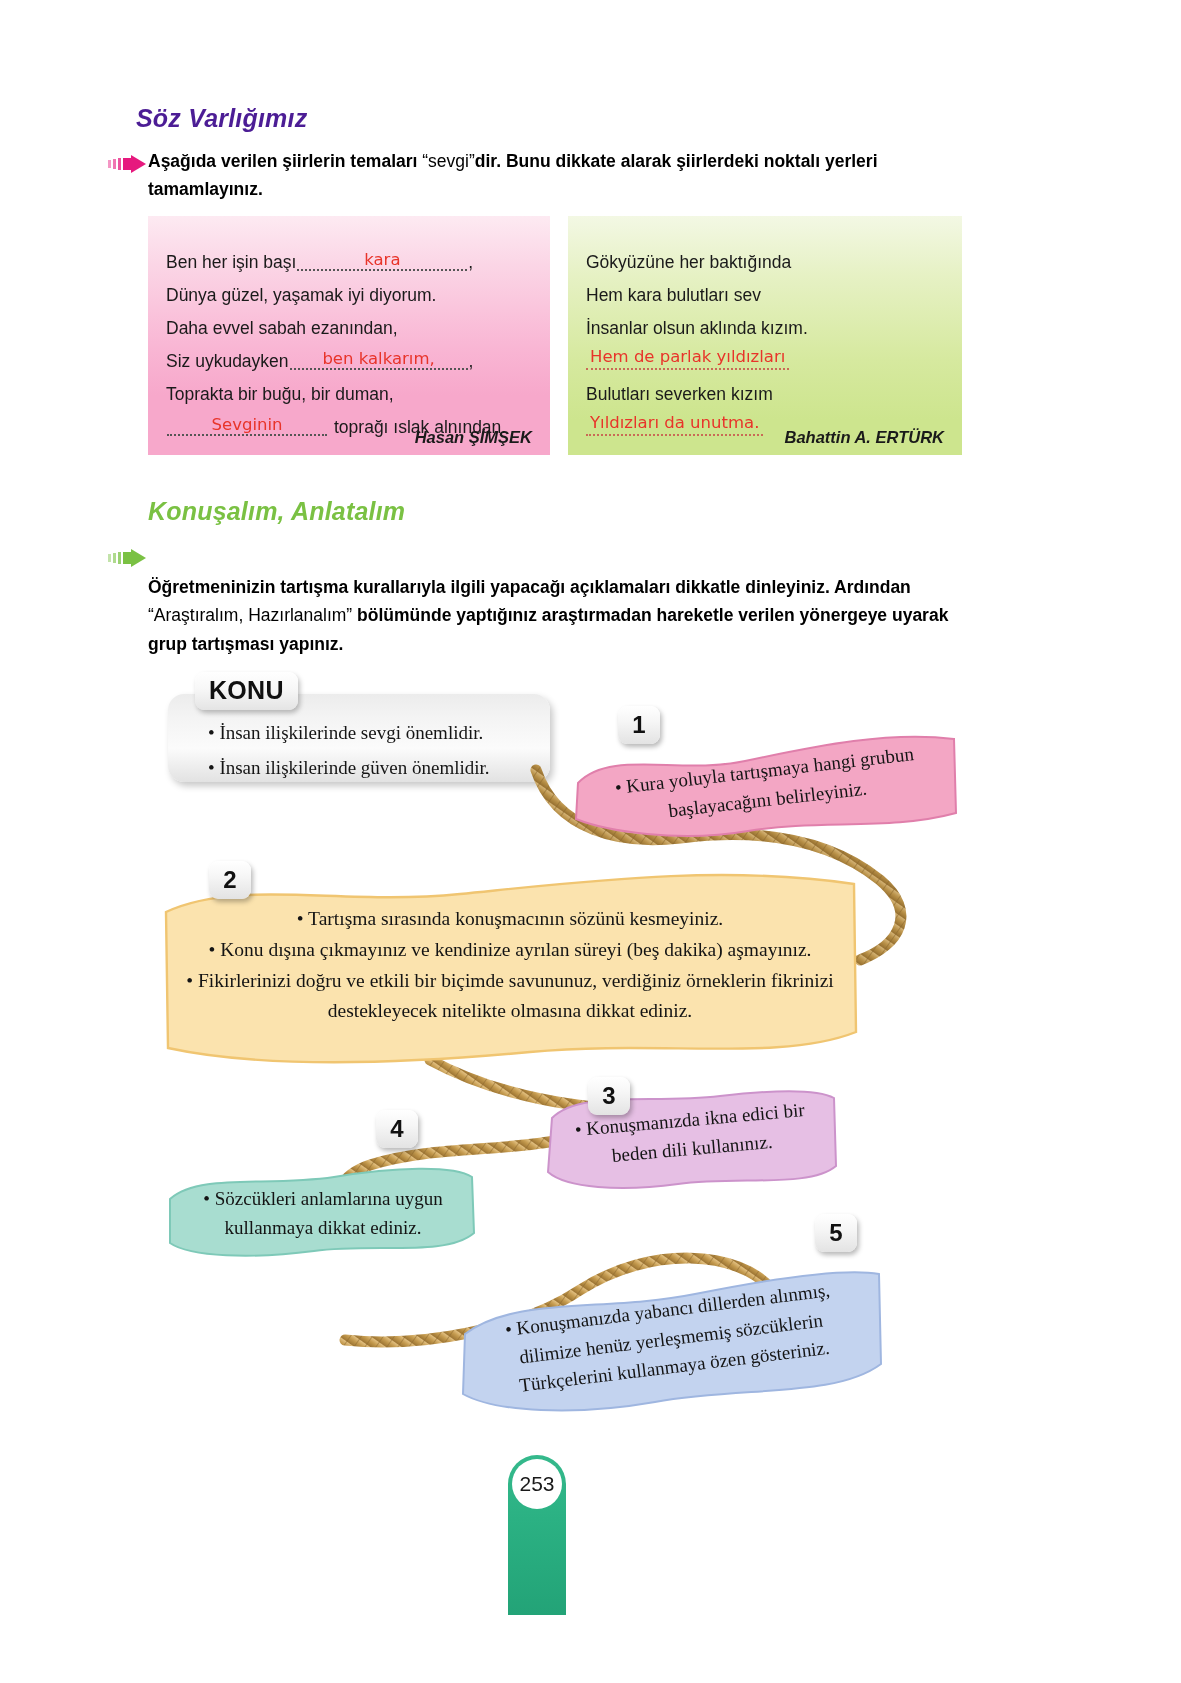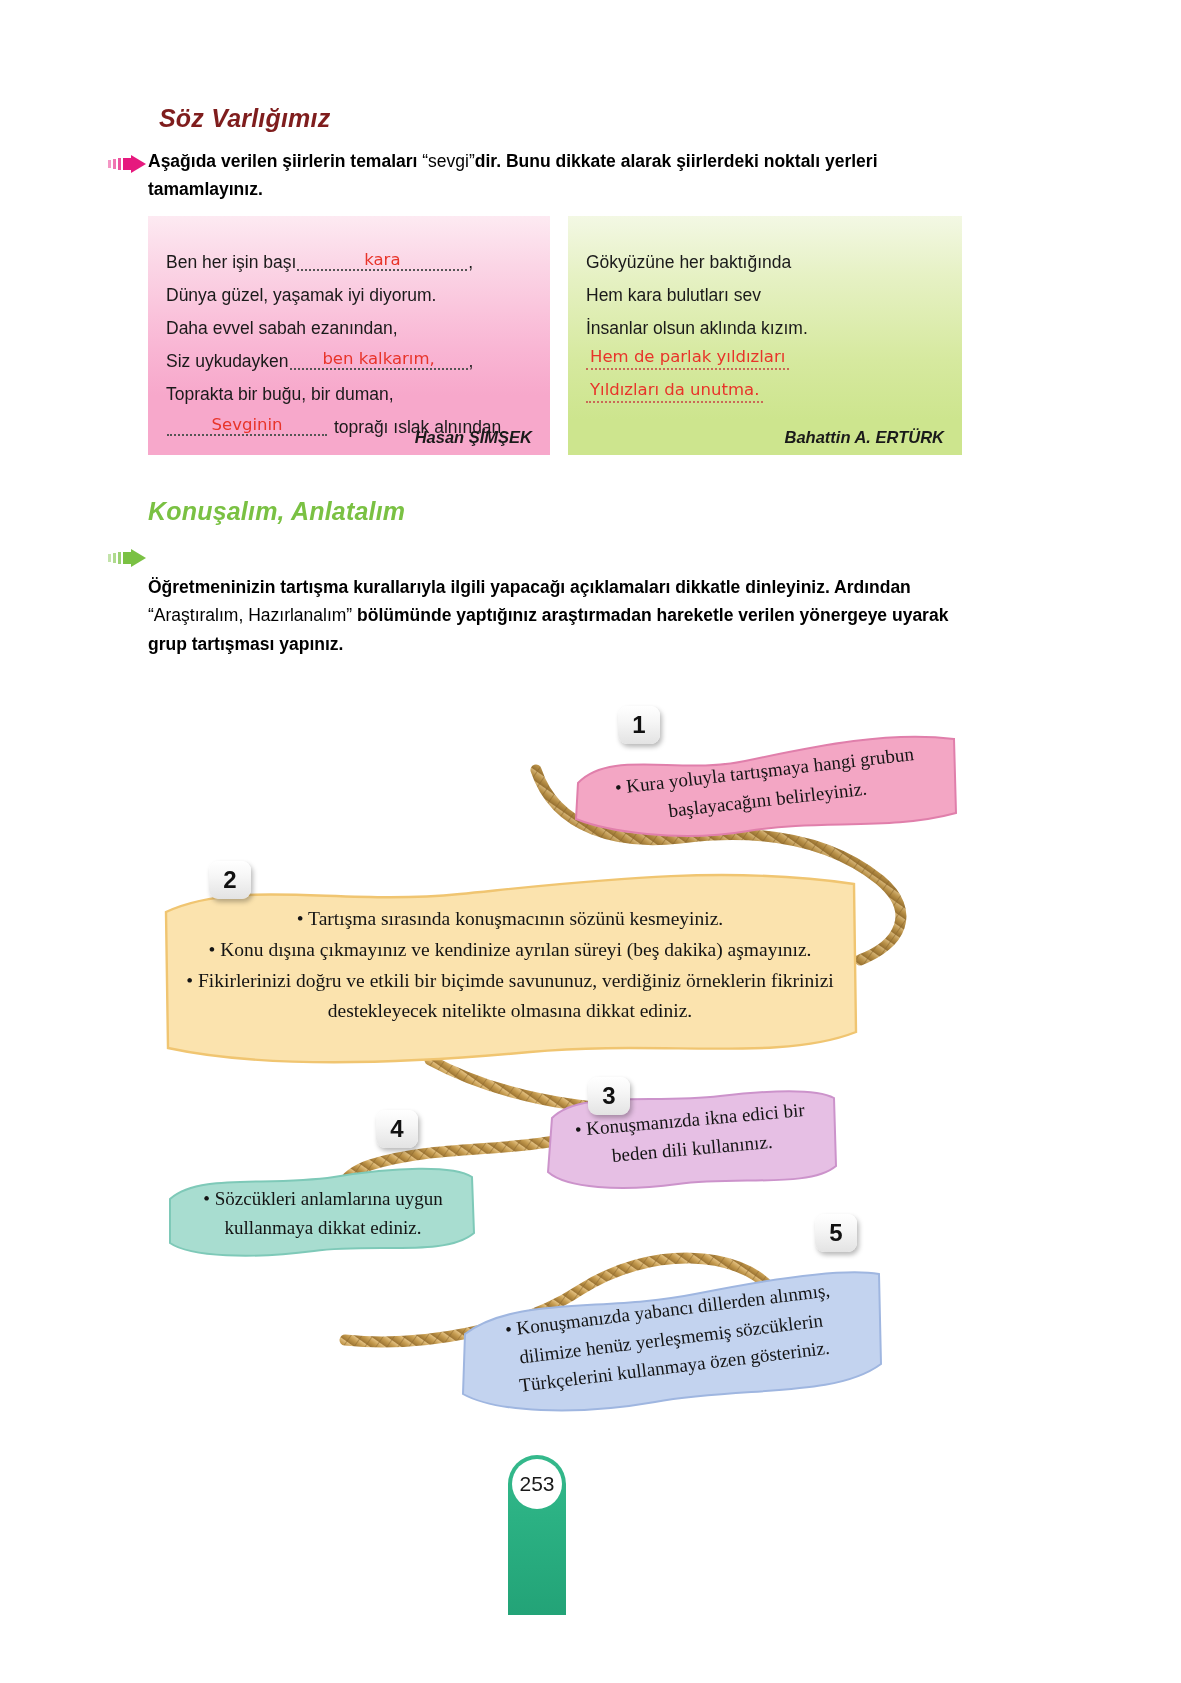--- a/index.html
+++ b/index.html
@@ -21,21 +21,21 @@
 
   
   .sec-heading {
     position: absolute;
     font-family: "Liberation Sans", sans-serif;
     font-style: italic;
     font-weight: bold;
     font-size: 25px;
     letter-spacing: .2px;
   }
-  #heading-soz { left: 159px; top: 104px; color: #7f1d1d; }
+  #heading-soz { left: 136px; top: 104px; color: #4c1d95; }
   #heading-konusalim { left: 148px; top: 497px; color: #7ac143; text-align: center; }
 
   
   .arrow-bullet {
     position: absolute;
     width: 40px;
     height: 18px;
   }
   .arrow-bullet svg { display:block; }
 
@@ -299,20 +299,23 @@
     <div class="poem-line">
       <span class="txt">Hem kara bulutları sev</span>
     </div>
     <div class="poem-line">
       <span class="txt">İnsanlar olsun aklında kızım.</span>
     </div>
     <div class="poem-line">
       <span class="ans-line">Hem de parlak yıldızları</span>
     </div>
     <div class="poem-line">
+      <span class="txt">Bulutları severken kızım</span>
+    </div>
+    <div class="poem-line">
       <span class="ans-line">Yıldızları da unutma.</span>
     </div>
     <div class="poem-author">Bahattin A. ERTÜRK</div>
   </div>
 
   <div class="sec-heading" id="heading-konusalim">Konuşalım, Anlatalım</div>
 
   <div class="arrow-bullet" style="left:108px; top:549px;">
     <svg width="40" height="18" viewBox="0 0 40 18">
       <g fill="#7ac143">
@@ -345,20 +348,26 @@
     <path d="M536,770 C556,830 620,845 680,838 C760,828 830,840 880,880 C918,912 900,945 860,960" fill="none" stroke="url(#ropetw)" stroke-width="11" stroke-linecap="round"></path>
     <path d="M536,770 C556,830 620,845 680,838 C760,828 830,840 880,880 C918,912 900,945 860,960" fill="none" stroke="#6d5223" stroke-width="11" stroke-linecap="round" opacity=".12"></path>
 
     <path d="M430,1060 C500,1098 580,1108 650,1112 C700,1115 720,1112 760,1108" fill="none" stroke="url(#ropetw)" stroke-width="11" stroke-linecap="round"></path>
 
     <path d="M560,1140 C500,1152 430,1146 370,1165 C340,1175 330,1198 340,1215" fill="none" stroke="url(#ropetw)" stroke-width="11" stroke-linecap="round"></path>
 
     <path d="M345,1340 C420,1348 520,1330 580,1290 C650,1245 740,1250 772,1290 C802,1330 760,1360 700,1356 C620,1350 560,1330 520,1320" fill="none" stroke="url(#ropetw)" stroke-width="11" stroke-linecap="round"></path>
   </svg>
 
+  <div id="konu-wrap">
+    <div id="konu-body"></div>
+    <div id="konu-tab">KONU</div>
+    <div class="konu-item" id="konu-item-0">• İnsan ilişkilerinde sevgi önemlidir.</div>
+    <div class="konu-item" id="konu-item-1">• İnsan ilişkilerinde güven önemlidir.</div>
+  </div>
 
   <div class="banner" id="banner-1">
     <svg width="390" height="105" viewBox="0 0 390 105">
       <path d="M8,48 C40,14 110,40 175,26 C250,10 320,-4 384,4 L386,78 C320,96 250,84 178,96 C108,108 36,96 6,84 Z" fill="#f3a6c4" stroke="#e07fab" stroke-width="2"></path>
     </svg>
     <div class="btext">• Kura yoluyla tartışmaya hangi grubun başlayacağını belirleyiniz.</div>
   </div>
   <div class="num-badge" id="badge-1">1</div>
 
   <div class="banner" id="banner-2">

